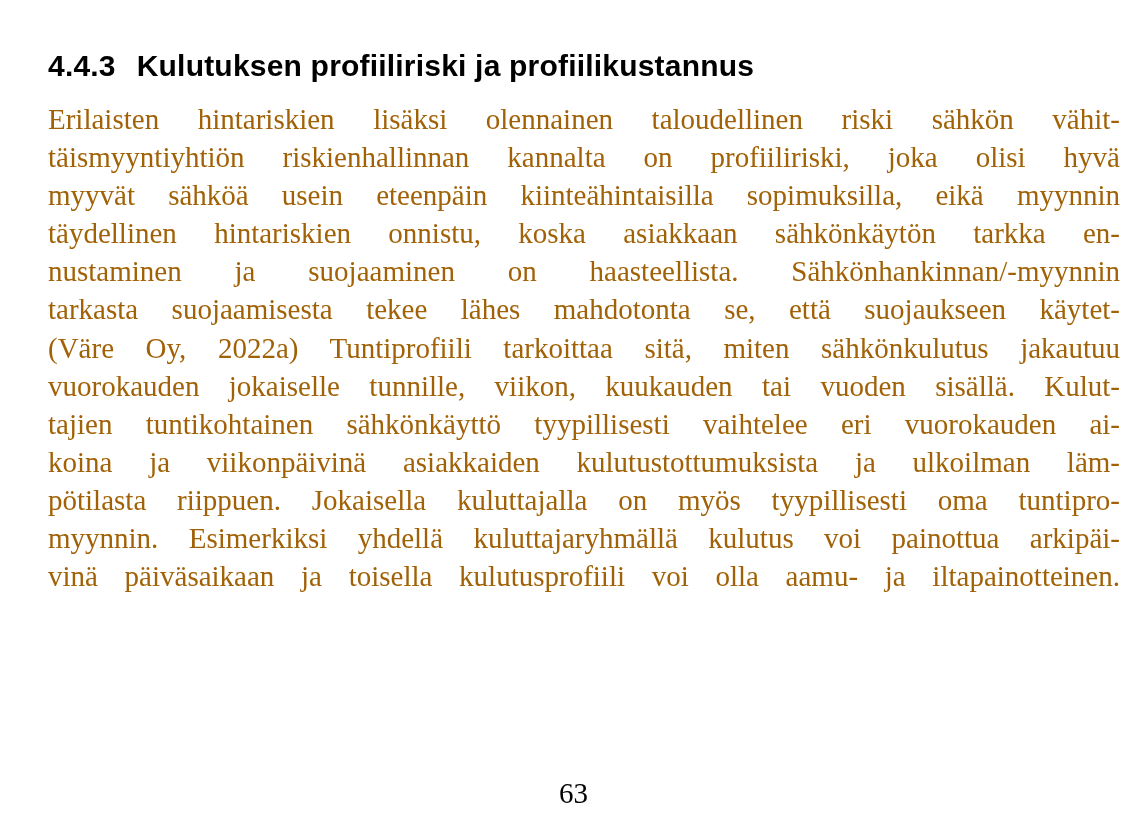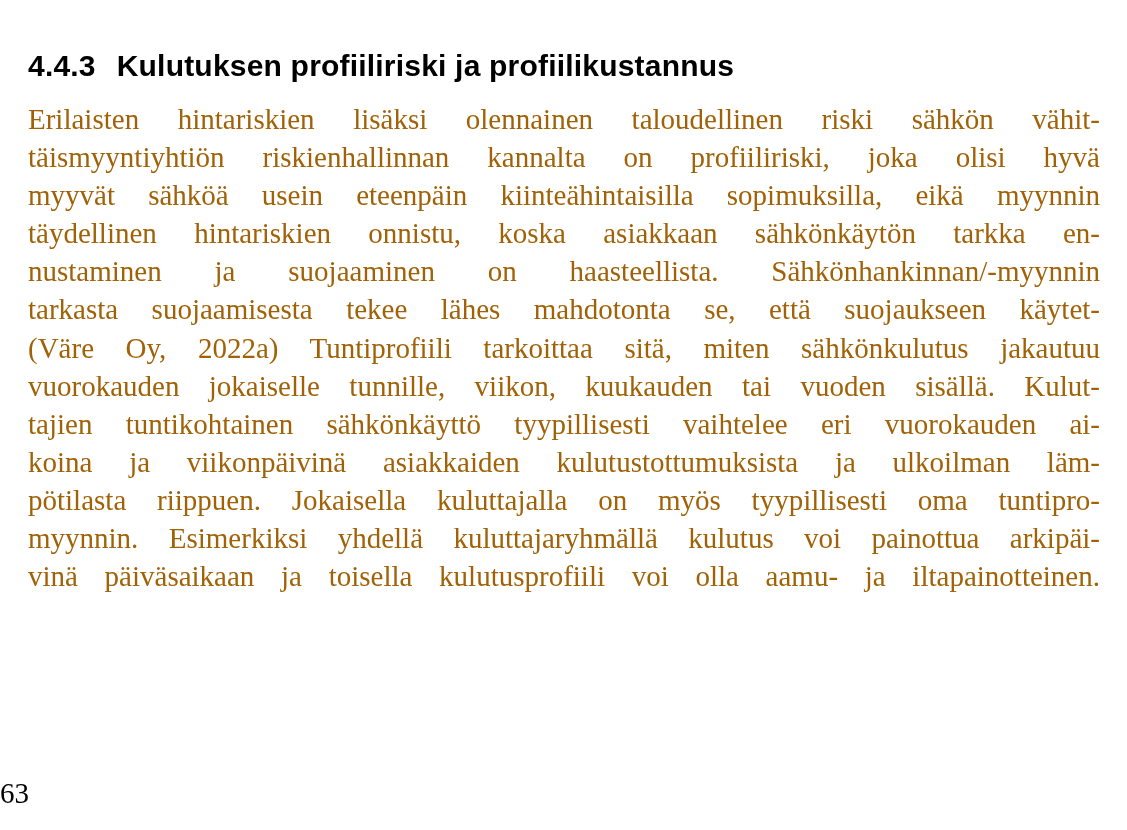--- a/index.html
+++ b/index.html
@@ -11,20 +11,21 @@
     height: 830px;
     background: #ffffff;
     position: relative;
     overflow: hidden;
   }
   .page {
     position: absolute;
     inset: 0;
     background: #ffffff;
     color: #000000;
+    margin-left: 20px;
   }
   .heading {
     position: absolute;
     left: 28px;
     top: 24px;
     font-family: "Liberation Sans", sans-serif;
     font-weight: bold;
     font-size: 30px;
     letter-spacing: 0.2px;
     color: #000000;
@@ -49,21 +50,21 @@
     text-align: justify;
     text-align-last: justify;
     text-justify: inter-word;
     overflow: visible;
   }
   .footer {
     position: absolute;
     left: 0;
     right: 0;
     top: 777px;
-    text-align: left;
+    text-align: center;
     font-family: "Liberation Serif", "DejaVu Serif", serif;
     font-size: 29px;
     color: #000000;
   }
 </style>
 </head>
 <body>
 
 <div class="page">
 

